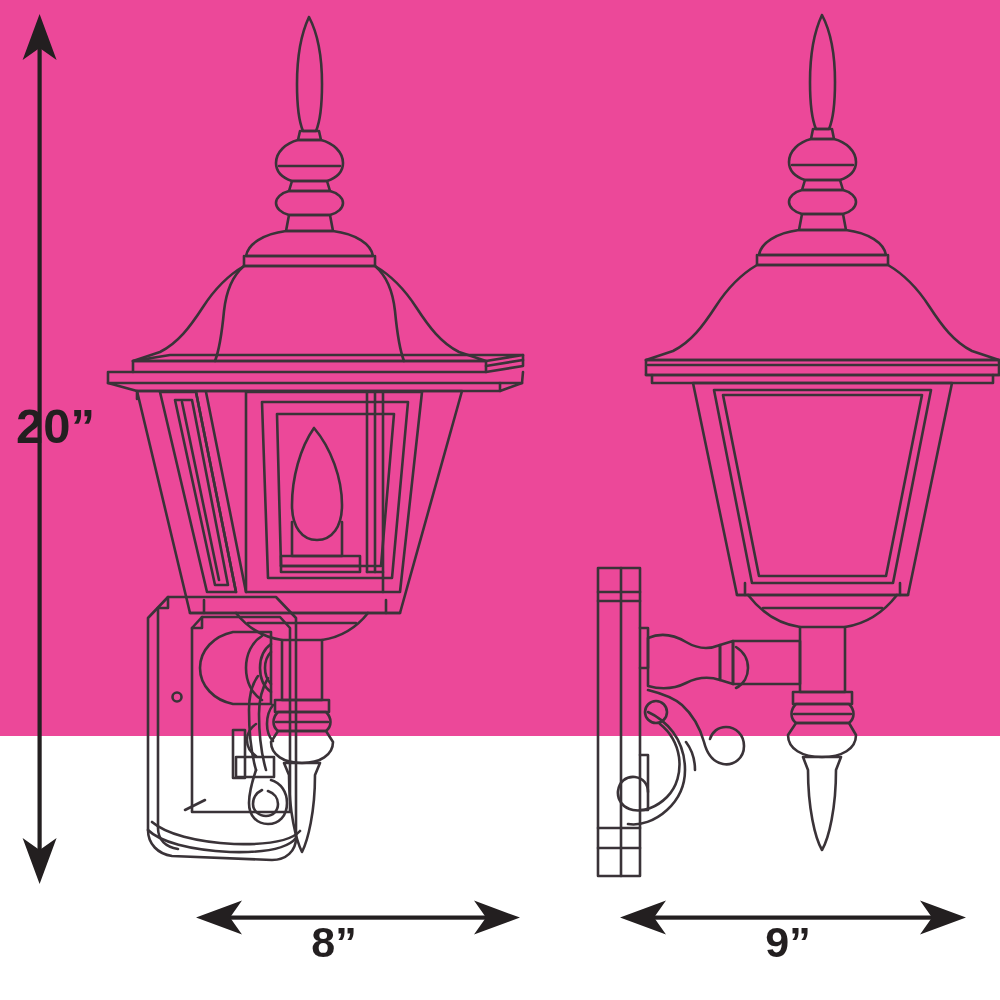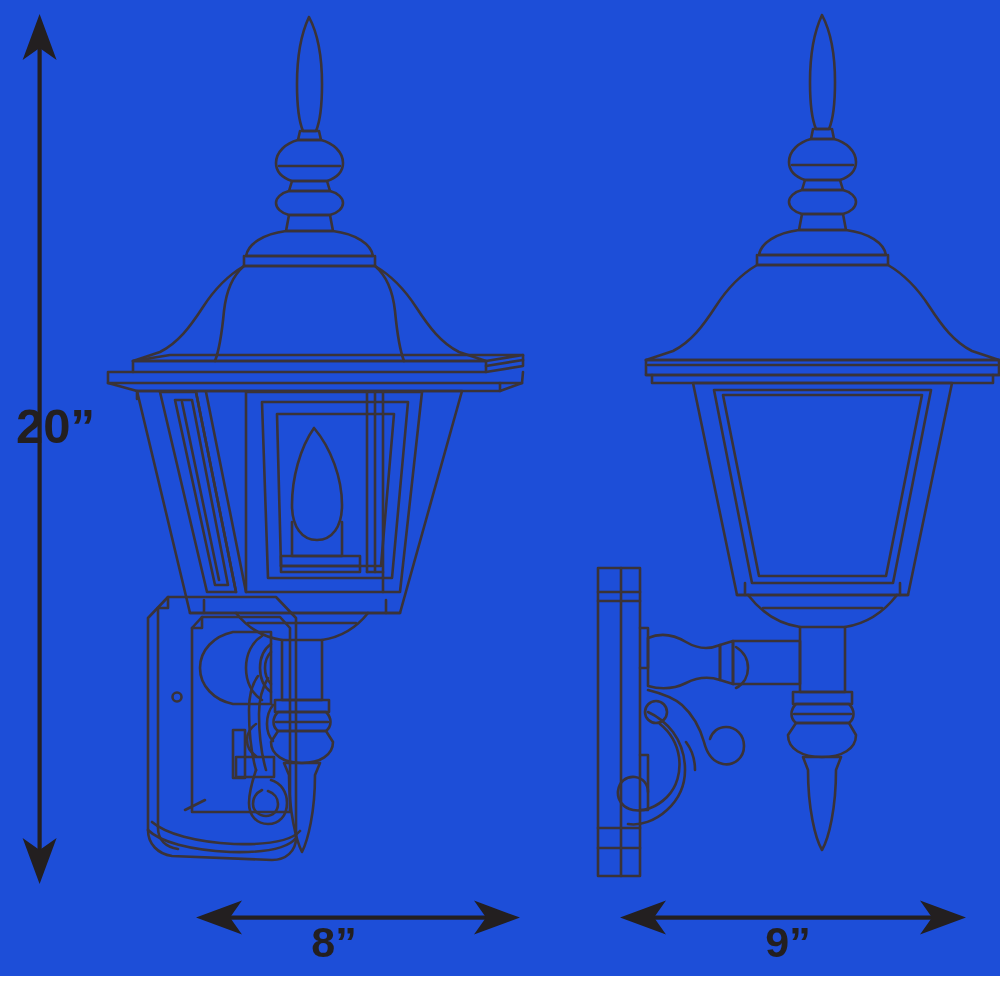--- a/index.html
+++ b/index.html
@@ -2,21 +2,21 @@
 <html><head>
 <meta charset="utf-8">
 <title>Wall Lantern Dimension Drawing</title>
 <style>
   html,body{margin:0;padding:0;background:#fff;}
   body{
     width:1000px;height:1000px;overflow:hidden;
     font-family:"Liberation Sans", sans-serif;
     background:#ffffff;
   }
-  #stage{position:relative;width:1000px;height:976px;background:#1d4ed8;}
+  #stage{position:relative;width:1000px;height:736px;background:#ec4899;}
   #stage svg{position:absolute;left:0;top:0;}
   .dim-text{
     font-family:"Liberation Sans", sans-serif;
     font-weight:bold;
     fill:#231f20;
   }
   .t20{font-size:49px;}
   .t8{font-size:43px;}
   .t9{font-size:43px;}
 </style>

